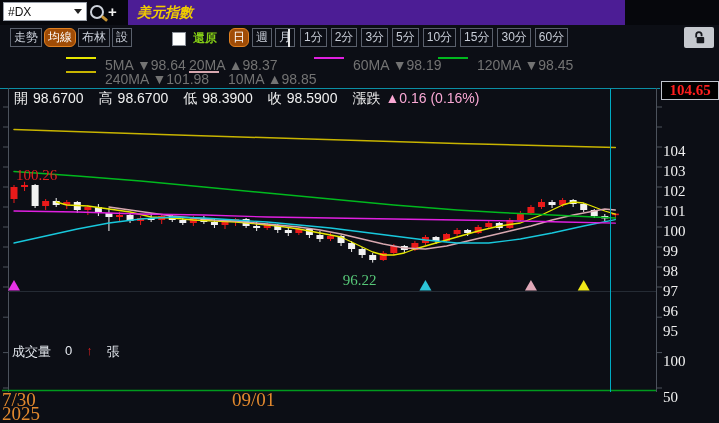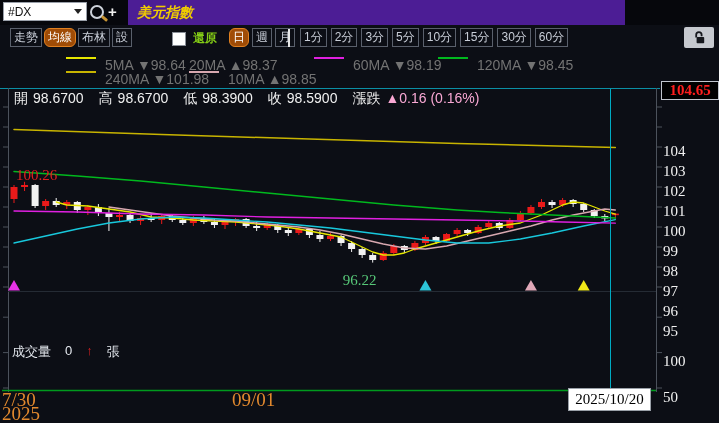--- a/index.html
+++ b/index.html
@@ -450,15 +450,14 @@
     <span>0</span>
     <span id="vol-arrow" style="color: rgb(224, 32, 32);">↑</span>
     <span>張</span>
   </div>
 
   <div id="x-axis">
       <div class="x-label" style="left: 2px; top: 392px;">7/30</div>
       <div class="x-label" style="left: 2px; top: 406px;">2025</div>
       <div class="x-label" style="left: 232px; top: 392px;">09/01</div>
     </div>
-  <div class="cross-date">2025/10/20</div>
 
 </div>
 
 </body></html>

